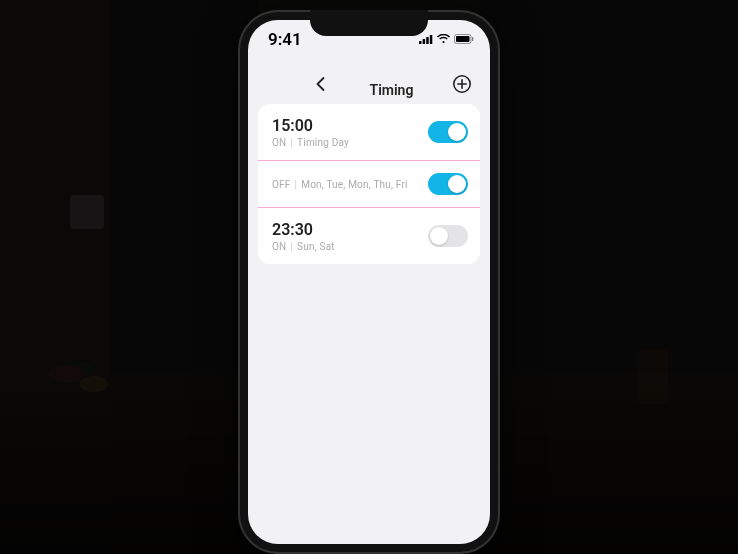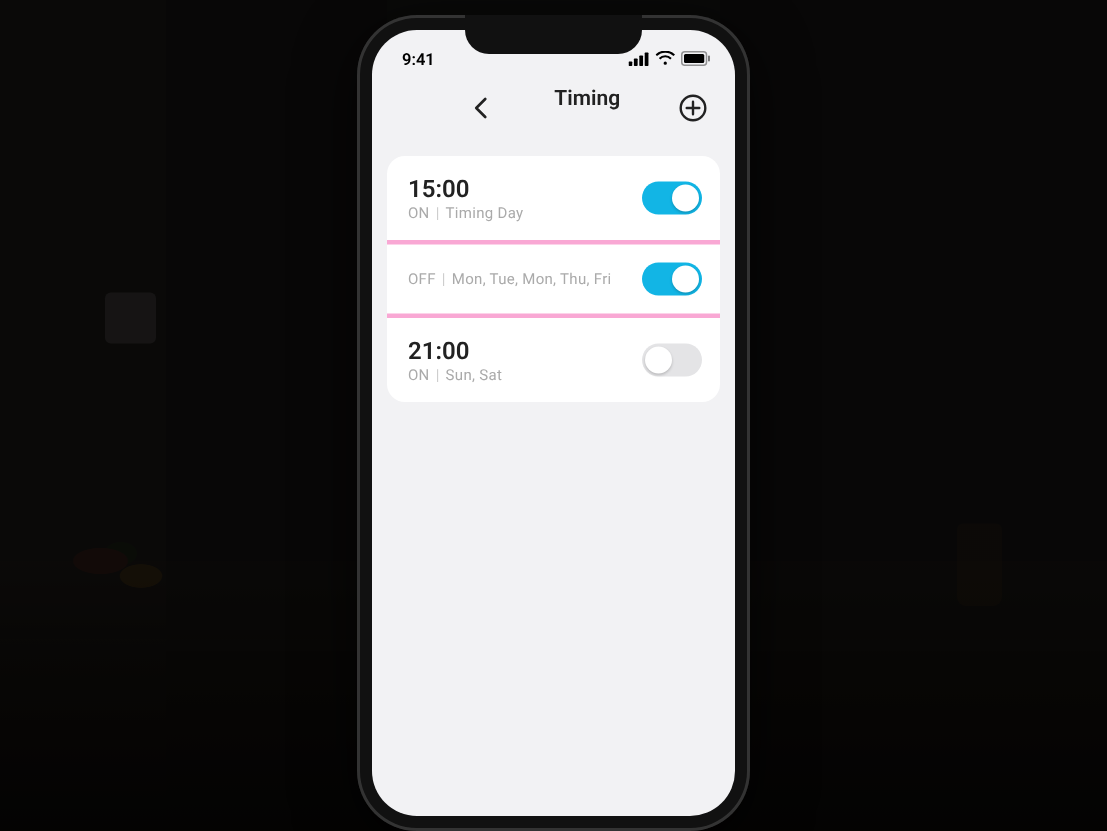--- a/index.html
+++ b/index.html
@@ -70,28 +70,28 @@
       top: 0; left: 50%; transform: translateX(-50%);
       width: 118px; height: 26px;
       background: #111;
       border-radius: 0 0 16px 16px;
       z-index: 10;
     }
     .status-bar {
       height: 38px;
       display: flex; align-items: center; justify-content: space-between;
       padding: 0 16px 0 20px;
-      font-size: 11px; font-weight: 600; color: #000;
+      font-size: 17px; font-weight: 600; color: #000;
     }
     .status-right { display: flex; align-items: center; gap: 4px; }
     .status-right svg { display: block; }
 
     .nav-bar {
       height: 40px;
-      display: flex; align-items: flex-start; justify-content: space-between;
+      display: flex; align-items: flex-end; justify-content: space-between;
       padding: 0 14px;
       margin-left: 45px;
     }
     .nav-title {
       font-size: 14px; font-weight: 600; color: #222;
       flex: 1; text-align: center;
     }
     .nav-btn {
       width: 28px; height: 28px;
       display: flex; align-items: center; justify-content: center;
@@ -100,21 +100,21 @@
 
     .card {
       margin: 6px 10px 0;
       background: #fff;
       border-radius: 12px;
       overflow: hidden;
     }
     .row {
       padding: 12px 12px 12px 14px;
       display: flex; align-items: center; justify-content: space-between;
-      border-bottom: 3px solid #f9a8d4;
+      border-bottom: 1px solid #f9a8d4;
     }
     .row:last-child { border-bottom: none; }
     .row-left { display: flex; flex-direction: column; gap: 2px; }
     .time { font-size: 16px; font-weight: 600; color: #222; }
     .sub { font-size: 10px; color: #aaa; letter-spacing: 0.2px; }
     .sub .sep { margin: 0 4px; color: #ccc; }
 
     .toggle {
       position: relative;
       width: 40px; height: 22px;
@@ -205,21 +205,21 @@
             <span>OFF</span><span class="sep">|</span><span>Mon, Tue, Mon, Thu, Fri</span>
           </span>
         </div>
         <div class="toggle on">
             <div class="knob"></div>
           </div>
       </div>
 
       <div class="row">
         <div class="row-left">
-          <span class="time">21:00</span>
+          <span class="time">23:30</span>
           <span class="sub">
             <span>ON</span><span class="sep">|</span><span>Sun, Sat</span>
           </span>
         </div>
         <div class="toggle">
             <div class="knob"></div>
           </div>
       </div>
 
     </div>

